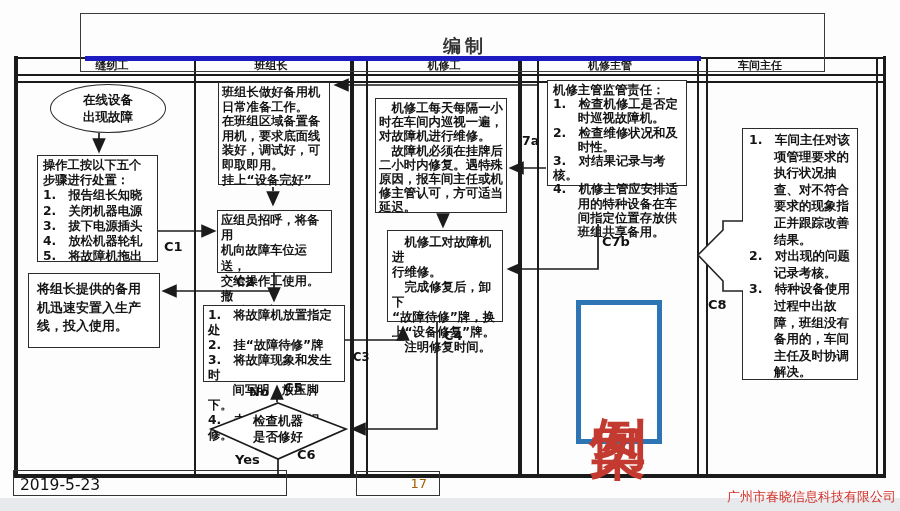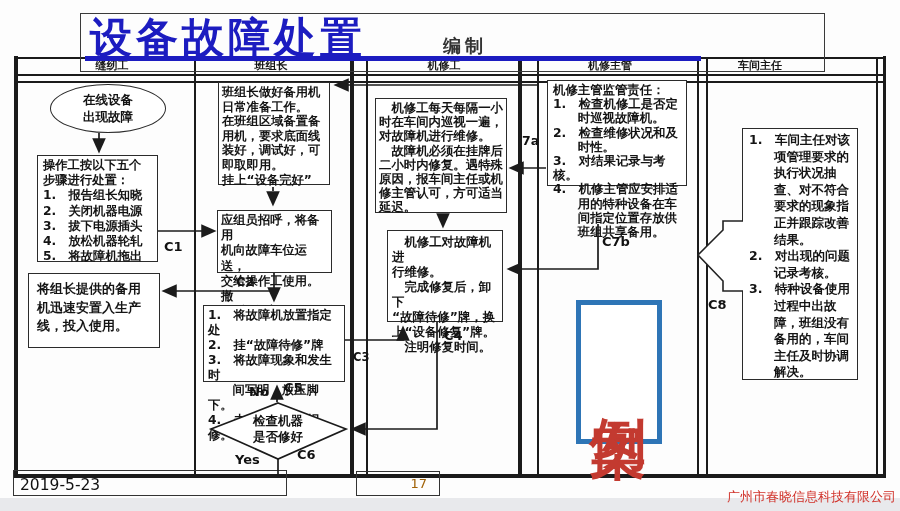--- a/index.html
+++ b/index.html
@@ -31,21 +31,20 @@
   <div class="ln" style="left:697px;top:57px;width:2px;height:419px"></div>
   <div class="ln" style="left:706px;top:57px;width:1.5px;height:419px"></div>
 
   <div class="hdr" style="left:62px;top:58px">缝纫工</div>
   <div class="hdr" style="left:221px;top:58px">班组长</div>
   <div class="hdr" style="left:394px;top:58px">机修工</div>
   <div class="hdr" style="left:560px;top:58px">机修主管</div>
   <div class="hdr" style="left:710px;top:58px">车间主任</div>
 
   <div class="abs" style="left:80px;top:13px;width:743px;height:57px;border:1.5px solid #3a3a3a;z-index:2"></div>
-  <div class="abs" style="left:90px;top:10px;font-size:42px;font-weight:bold;color:#1c1cc0;letter-spacing:4px;white-space:nowrap;z-index:3">设备故障处置</div>
   <div class="ln" style="left:85px;top:56px;width:616px;height:4.5px;background:#1c1cc0;z-index:3"></div>
   <div class="abs" style="left:443px;top:34px;font-size:18px;font-weight:600;color:#333;letter-spacing:4px;z-index:3">编制</div>
 
   <div class="box" style="left:50px;top:84px;width:116px;height:49px;border-radius:50%;display:flex;align-items:center;justify-content:center;text-align:center;font-size:12.5px;line-height:1.3">在线设备
 出现故障</div>
   <div class="box" style="left:37px;top:155px;width:121px;height:107px;font-size:12.3px;line-height:15.2px;padding:2px 0 9px 5px">操作工按以下五个
 步骤进行处置：
 1.　报告组长知晓
 2.　关闭机器电源
 3.　拔下电源插头

